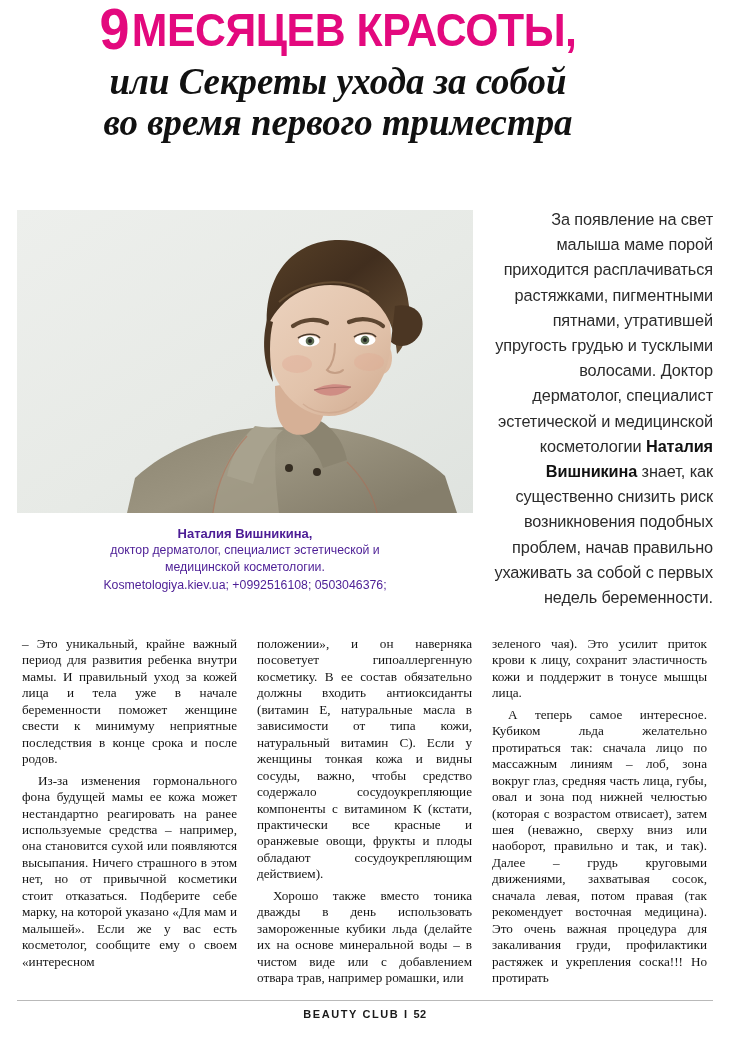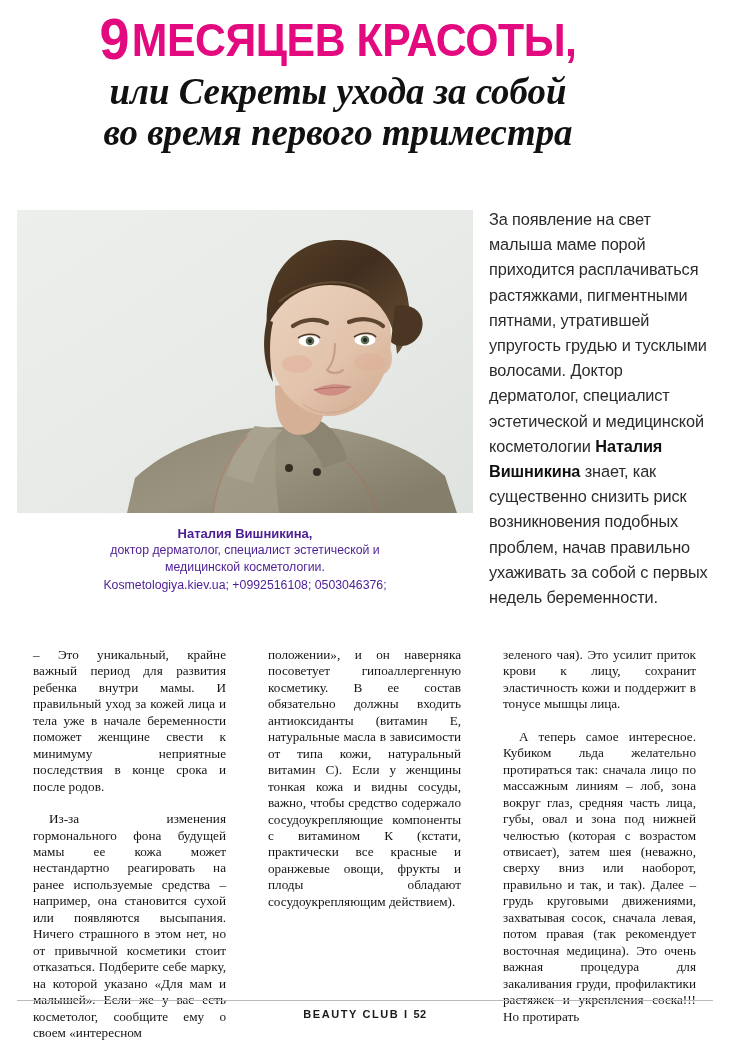--- a/index.html
+++ b/index.html
@@ -14,21 +14,21 @@
     position: relative;
     overflow: hidden;
     font-family: "Liberation Serif", "DejaVu Serif", serif;
     color: #1a1a1a;
   }
 
   
   .title-block {
     position: absolute;
     left: 0;
-    top: 14px;
+    top: 4px;
     width: 676px;
     text-align: center;
   }
   .title-line1 {
     font-family: "Liberation Sans", "DejaVu Sans", sans-serif;
     font-weight: bold;
     font-size: 46px;
     line-height: 50px;
     letter-spacing: -0.5px;
     color: #E3097E;
@@ -94,20 +94,21 @@
   .intro {
     position: absolute;
     left: 489px;
     top: 207px;
     width: 224px;
     font-family: "Liberation Sans", "DejaVu Sans", sans-serif;
     font-size: 16.3px;
     line-height: 25.2px;
     color: #2b2b2b;
     letter-spacing: -0.1px;
+    text-align: right;
   }
   .intro b { color: #111111; }
 
   
   .cols {
     position: absolute;
     left: 17px;
     top: 631px;
     width: 696px;
     height: 360px;
@@ -117,21 +118,21 @@
   .col {
     width: 225px;
     font-family: "Liberation Serif", "DejaVu Serif", serif;
     font-size: 13.2px;
     line-height: 16.45px;
     text-align: justify;
     text-justify: inter-word;
     hyphens: manual;
     color: #141414;
   }
-  .col p { margin: 16px; }
+  .col p { margin: 5px; }
   .col p.indent { text-indent: 16px; }
 
   
   .footer-rule {
     position: absolute;
     left: 17px;
     top: 1000px;
     width: 696px;
     height: 1px;
     background: #b9b9b9;
@@ -247,20 +248,21 @@
   <span>За появление на свет малыша маме порой приходится расплачиваться растяжками, пигментными пятнами, утратившей упругость грудью и тусклыми волосами. Доктор дерматолог, специалист эстетической и медицинской косметологии </span><b>Наталия Вишникина</b><span> знает, как существенно снизить риск возникновения подобных проблем, начав правильно ухаживать за собой с первых недель беременности.</span>
 </div>
 
 <div class="cols">
   <div class="col">
     <p>– Это уникальный, крайне важный период для развития ребенка внутри мамы. И правильный уход за кожей лица и тела уже в начале беременности поможет женщине свести к минимуму неприятные последствия в конце срока и после родов.</p>
     <p class="indent">Из-за изменения гормонального фона будущей мамы ее кожа может нестандартно реагировать на ранее используемые средства – например, она становится сухой или появляются высыпания. Ничего страшного в этом нет, но от привычной косметики стоит отказаться. Подберите себе марку, на которой указано «Для мам и малышей». Если же у вас есть косметолог, сообщите ему о своем «интересном</p>
   </div>
   <div class="col">
     <p>положении», и он наверняка посоветует гипоаллергенную косметику. В ее состав обязательно должны входить антиоксиданты (витамин Е, натуральные масла в зависимости от типа кожи, натуральный витамин С). Если у женщины тонкая кожа и видны сосуды, важно, чтобы средство содержало сосудоукрепляющие компоненты с витамином К (кстати, практически все красные и оранжевые овощи, фрукты и плоды обладают сосудоукрепляющим действием).</p>
+    <p class="indent">Хорошо также вместо тоника дважды в день использовать замороженные кубики льда (делайте их на основе минеральной воды – в чистом виде или с добавлением отвара трав, например ромашки, или</p>
   </div>
   <div class="col">
     <p>зеленого чая). Это усилит приток крови к лицу, сохранит эластичность кожи и поддержит в тонусе мышцы лица.</p>
     <p class="indent">А теперь самое интересное. Кубиком льда желательно протираться так: сначала лицо по массажным линиям – лоб, зона вокруг глаз, средняя часть лица, губы, овал и зона под нижней челюстью (которая с возрастом отвисает), затем шея (неважно, сверху вниз или наоборот, правильно и так, и так). Далее – грудь круговыми движениями, захватывая сосок, сначала левая, потом правая (так рекомендует восточная медицина). Это очень важная процедура для закаливания груди, профилактики растяжек и укрепления соска!!! Но протирать</p>
   </div>
 </div>
 
 <div class="footer-rule"></div>
 <div class="footer">
   <span>BEAUTY CLUB I </span><span class="pg">52</span>

